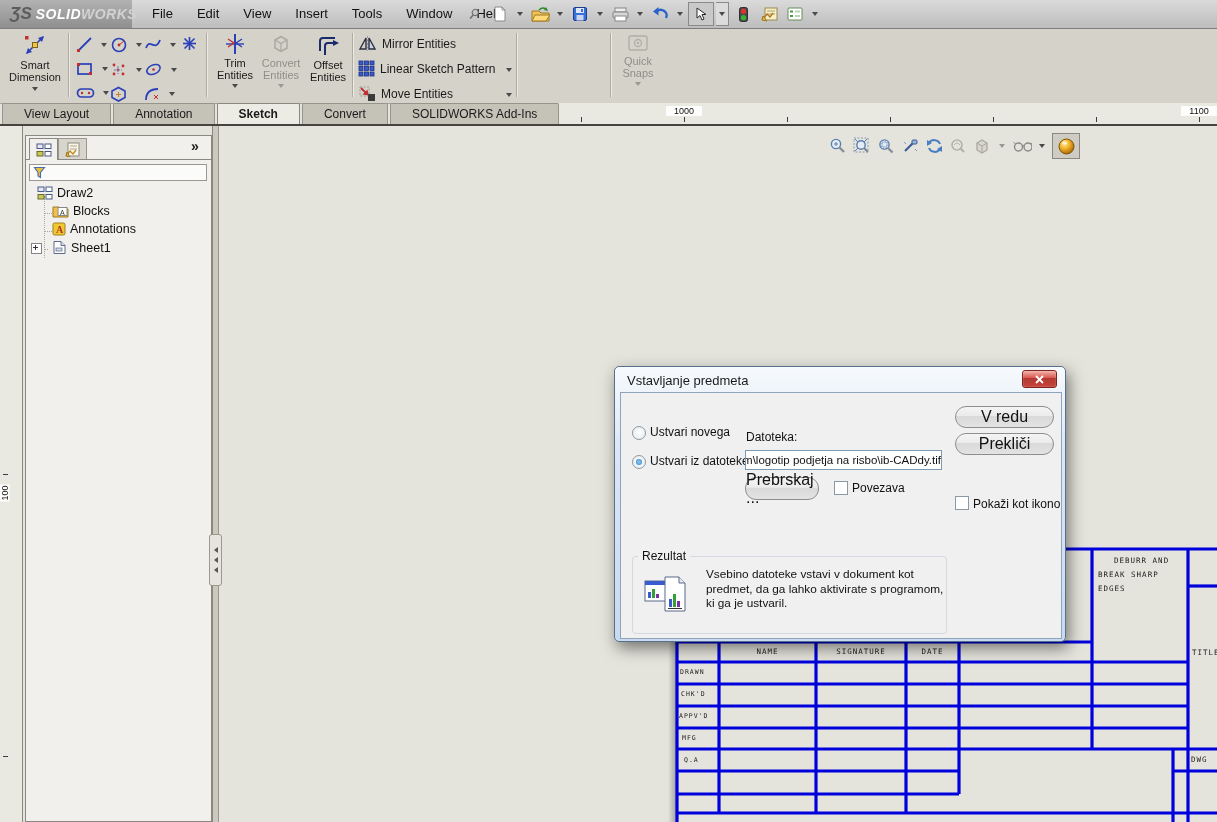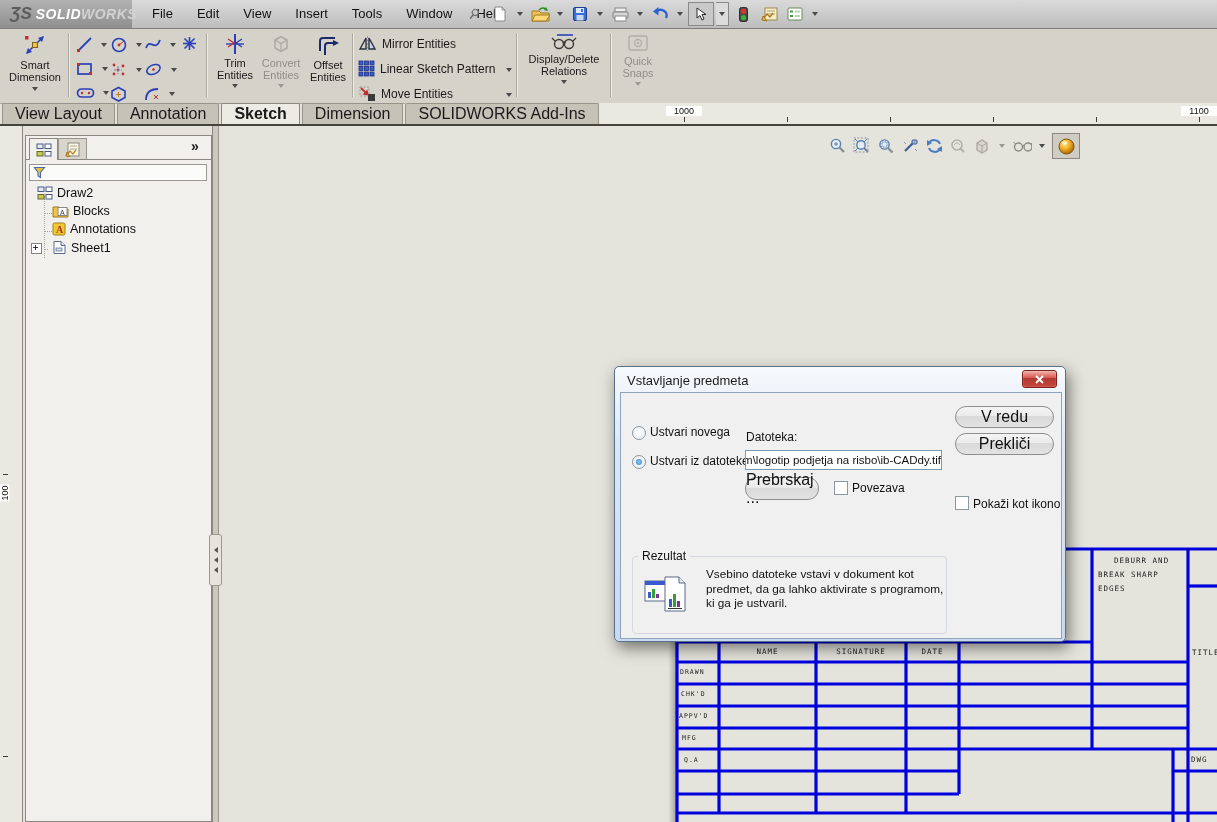--- a/index.html
+++ b/index.html
@@ -22,21 +22,21 @@
   #doctitle{left:950px;top:0;width:240px;height:28px;line-height:28px;text-align:center;font-size:13px;color:#2b2b2b;}
   
   #ribbon{left:0;top:29px;width:1217px;height:74px;background:#d5d2c9;border-bottom:1px solid #a8a59c;}
   .vsep{position:absolute;top:4px;height:64px;width:1px;background:#aeaba2;box-shadow:1px 0 0 #eceae3;}
   .bigbtn{position:absolute;display:flex;flex-direction:column;align-items:center;font-size:11px;color:#1a1a1a;text-align:center;line-height:12px;}
   .bigbtn .lbl{margin-top:2px;}
   .dis-t{color:#8f8f89;}
   .rowbtn{position:absolute;display:flex;align-items:center;font-size:12px;color:#1a1a1a;gap:5px;}
   
   #tabrow{left:2px;top:103px;height:21px;display:flex;gap:2px;z-index:3;}
-  .tab{padding:0 12px;line-height:20px;font-size:16px;color:#1a1a1a;background:#c5c2b8;border:1px solid #97948b;border-bottom:none;border-radius:2px 2px 0 0;}
+  .tab{padding:0 21px;line-height:20px;font-size:12px;color:#1a1a1a;background:#c5c2b8;border:1px solid #97948b;border-bottom:none;border-radius:2px 2px 0 0;}
   .tab.active{background:#edece4;font-weight:bold;border-color:#8a8880;position:relative;z-index:4;}
   #hruler{left:405px;top:103px;width:812px;height:21px;background:#e9e8e1;}
   .htick{position:absolute;bottom:2px;width:1px;height:5px;background:#3c3c3c;}
   .hlab{position:absolute;top:3px;width:36px;text-align:center;font-size:9px;color:#111;background:#fdfdfb;}
   #divider{left:0;top:124px;width:1217px;height:2px;background:#45443f;}
   #vruler{left:0;top:126px;width:22px;height:696px;background:#e9e8e1;border-right:1px solid #8a8880;}
   .vtick{position:absolute;left:3px;width:5px;height:1px;background:#3c3c3c;}
   #vlab{position:absolute;left:-4px;top:362px;font-size:9px;color:#111;background:#fdfdfb;transform:rotate(-90deg);padding:0 1px;}
   
   #panel{left:25px;top:135px;width:187px;height:687px;background:#f1f0ec;border:1px solid #8a8880;box-sizing:border-box;}
@@ -336,49 +336,38 @@
           <rect x="2" y="2" width="9" height="9" fill="none" stroke="#9a9a94" stroke-dasharray="2 1.5"></rect>
           <rect x="10" y="9" width="7" height="7" fill="#3a3a3a"></rect>
           <path d="M3 3l6 6" stroke="#c03030" stroke-width="1.8"></path>
           <polygon points="10.5,10.5 4.5,9.5 9.5,4.5" fill="#c03030"></polygon>
         </svg>
       <span>Move Entities</span>
     </div>
     <span class="dd" style="position:absolute;left:503px;top:64px;"></span>
     <div class="vsep" style="left:516px;"></div>
 
-    <div class="bigbtn" style="left:522px;top:4px;width:84px;">
-      <svg width="28" height="18">
-          <line x1="7" y1="2" x2="23" y2="2" stroke="#2a3fb8" stroke-width="1.6"></line>
-          <circle cx="9" cy="11" r="4.5" fill="none" stroke="#3a3a3a" stroke-width="1.4"></circle>
-          <circle cx="19" cy="11" r="4.5" fill="none" stroke="#3a3a3a" stroke-width="1.4"></circle>
-          <path d="M13 10q1.5-2 2.5 0" fill="none" stroke="#3a3a3a" stroke-width="1.3"></path>
-          <path d="M5 8L2 5M23 8l3-3" stroke="#3a3a3a" stroke-width="1.3"></path>
-        </svg>
-      <span class="lbl">Display/Delete Relations</span>
-      <span class="dd" style="margin-top:3px;"></span>
-    </div>
     <div class="vsep" style="left:610px;"></div>
 
     <div class="bigbtn dis-t" style="left:614px;top:4px;width:48px;">
       <svg width="22" height="20">
           <rect x="2" y="3" width="18" height="14" rx="2" fill="none" stroke="#b0afa8" stroke-width="1.4"></rect>
           <circle cx="11" cy="10" r="3.5" fill="none" stroke="#b0afa8" stroke-width="1.3"></circle>
           <circle cx="11" cy="10" r="1.2" fill="#b0afa8"></circle>
         </svg>
       <span class="lbl">Quick Snaps</span>
       <span class="dd dis" style="margin-top:3px;"></span>
     </div>
   </div>
 
   <div class="a" id="tabrow">
     <div class="tab">View Layout</div>
     <div class="tab">Annotation</div>
     <div class="tab active">Sketch</div>
-    <div class="tab">Dimension</div>
+    <div class="tab">Convert</div>
     <div class="tab">SOLIDWORKS Add-Ins</div>
   </div>
   <div class="a" id="hruler">
     <div class="htick" style="left:20px"></div>
       <div class="htick" style="left:73px"></div>
       <div class="htick" style="left:176px"></div>
       <div class="htick" style="left:279px"></div>
       <div class="htick" style="left:382px"></div>
       <div class="htick" style="left:485px"></div>
       <div class="htick" style="left:588px"></div>

